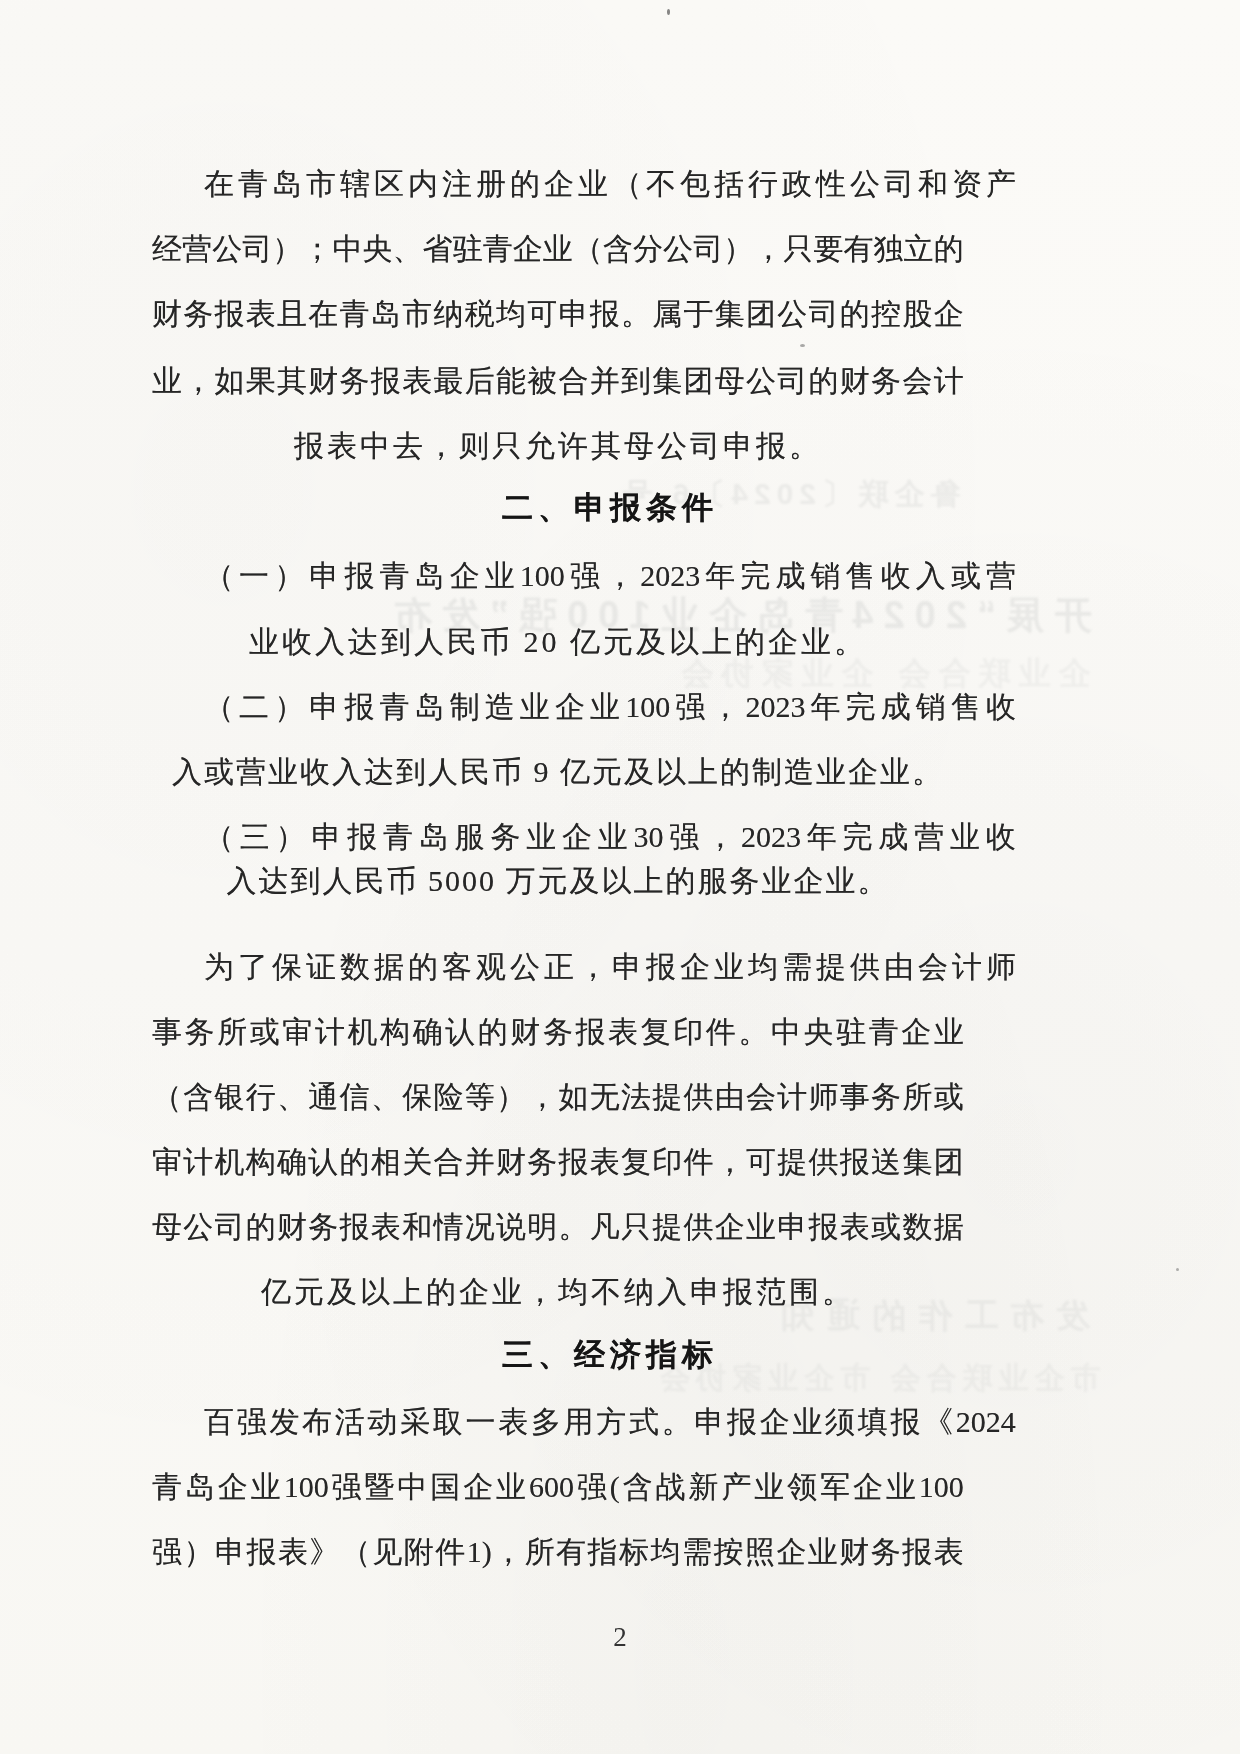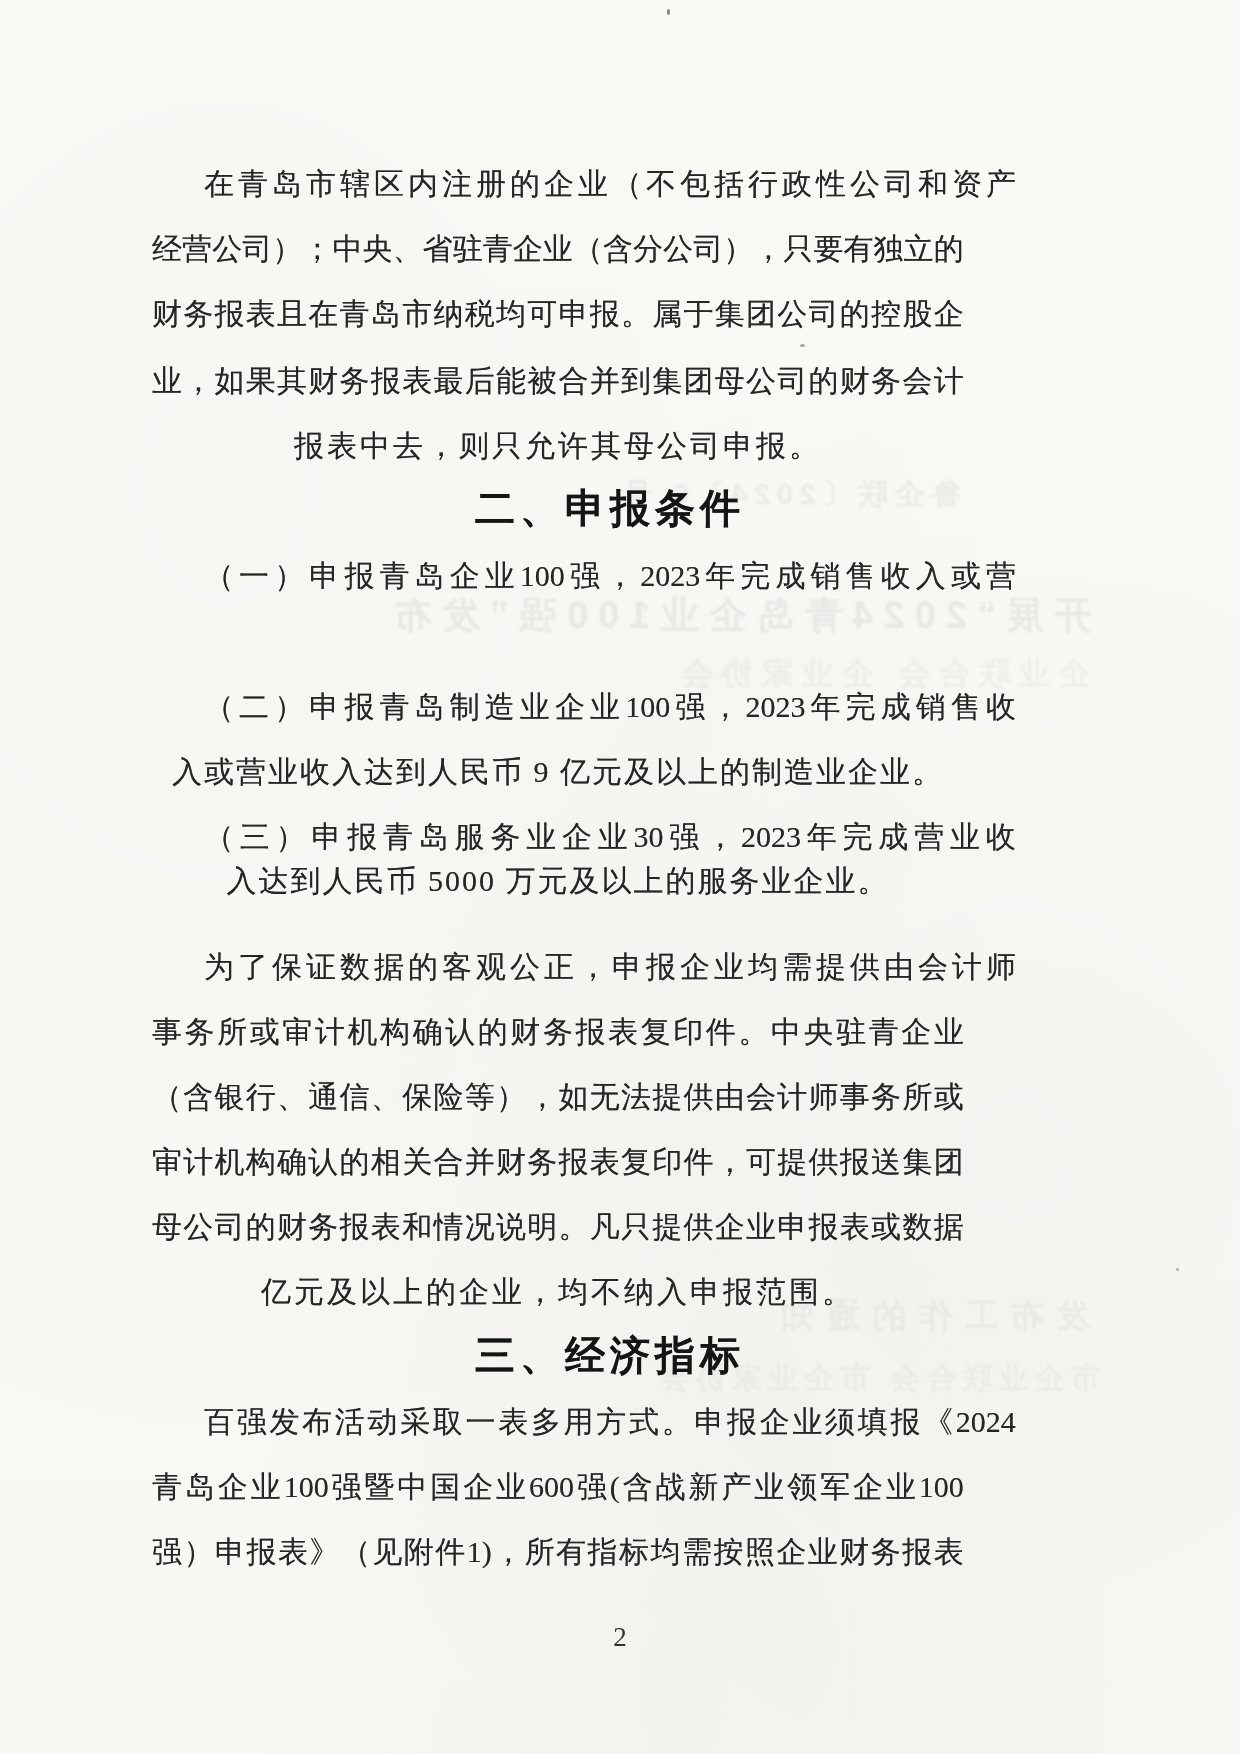--- a/index.html
+++ b/index.html
@@ -21,21 +21,21 @@
     position:absolute;left:152px;width:812px;height:42px;line-height:42px;
     font-size:30px;color:#262626;
     text-shadow:0 0 0.6px rgba(40,40,40,0.55);
     white-space:nowrap;
   }
   .j{display:flex;justify-content:space-between;white-space:normal;}
   .ind{padding-left:52px;}
   .plain{letter-spacing:3px;text-align:center;}
   .hd{
     font-family:"Liberation Sans", sans-serif;
-    font-weight:700;font-size:40px;color:#151515;
+    font-weight:700;font-size:31px;color:#151515;
     letter-spacing:5px;text-shadow:0 0 0.5px rgba(0,0,0,0.6);
   }
   
   .g{
     position:absolute;transform:scaleX(-1);
     font-family:"Liberation Sans", sans-serif;font-weight:700;
     color:#8f9494;filter:blur(1.3px);
     white-space:nowrap;pointer-events:none;
   }
   .speck{position:absolute;background:#555;border-radius:50%;}
@@ -191,20 +191,21 @@
       <span>年</span>
       <span>完</span>
       <span>成</span>
       <span>销</span>
       <span>售</span>
       <span>收</span>
       <span>入</span>
       <span>或</span>
       <span>营</span>
     </div>
+  <div class="l plain" style="top:621px">业收入达到人民币 20 亿元及以上的企业。</div>
   <div class="l j ind" style="top:686px">
       <span>（</span>
       <span>二</span>
       <span>）</span>
       <span>申</span>
       <span>报</span>
       <span>青</span>
       <span>岛</span>
       <span>制</span>
       <span>造</span>

